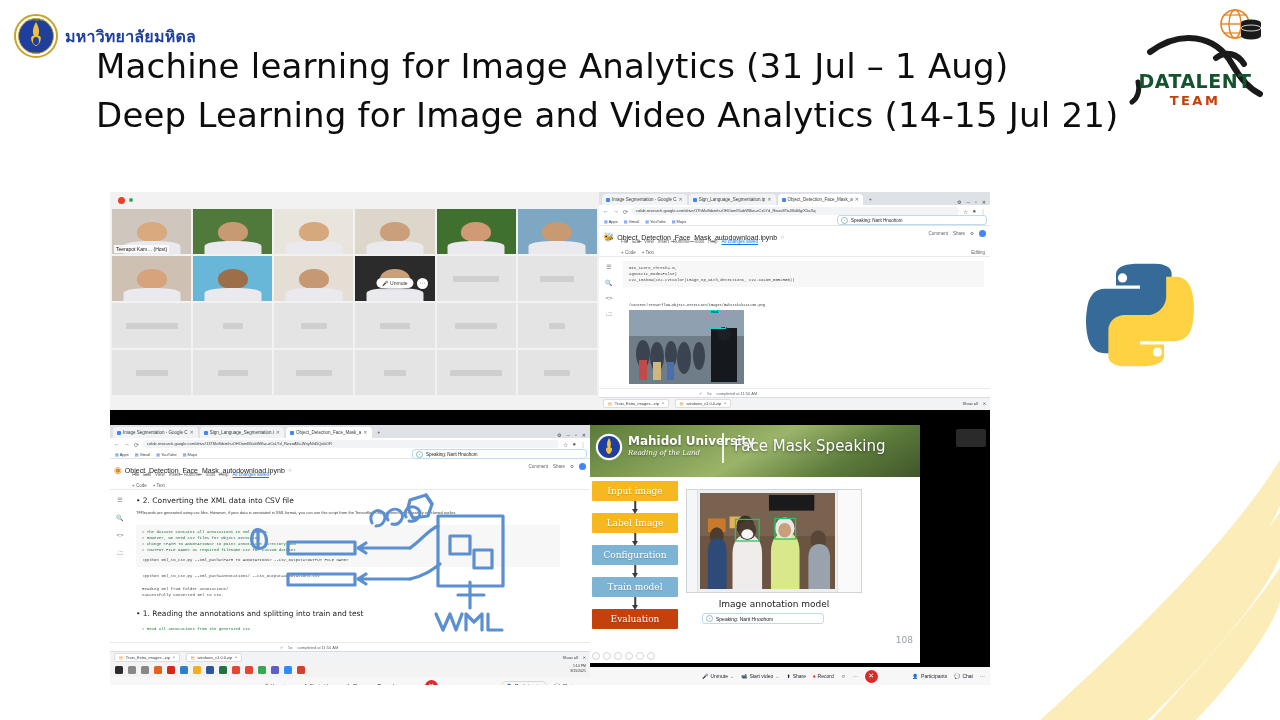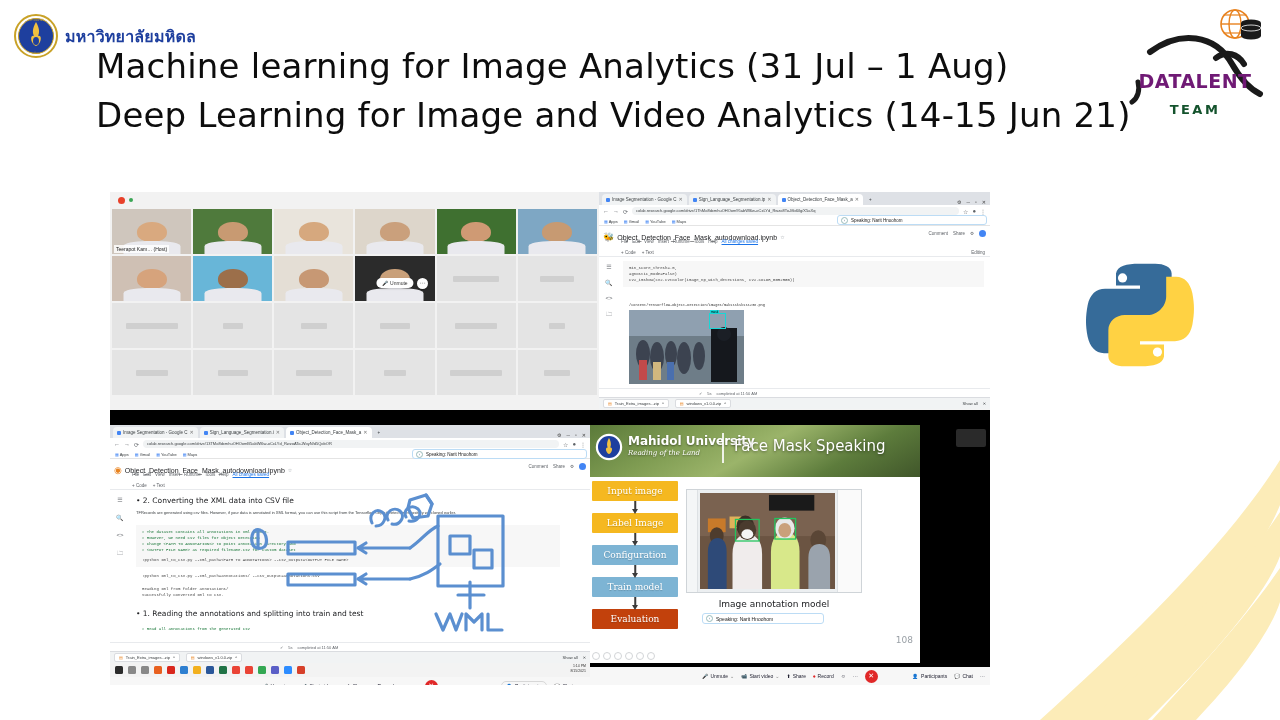--- a/index.html
+++ b/index.html
@@ -20,22 +20,22 @@
   .mu-thai { color: #1e3f9e; font-size: 16px; font-weight: bold; letter-spacing: .2px; }
 
   
   .titles { position: absolute; left: 96px; top: 42px; width: 1070px; }
   .title-line { font-size: 34px; color: #0d0d0d; letter-spacing: .2px; line-height: 1.45;
                 font-family: "DejaVu Sans", sans-serif; font-weight: 400; white-space: nowrap; }
 
   
   .dl-logo { position: absolute; right: 10px; top: 2px; width: 150px; height: 120px; }
   .dl-text { position: absolute; left: 0; top: 68px; width: 150px; text-align: center; }
-  .dl-name { font-size: 19px; font-weight: bold; color: #701a75; letter-spacing: .5px; font-family: "DejaVu Sans", sans-serif; }
-  .dl-team { font-size: 13px; font-weight: bold; color: #14532d; letter-spacing: 2.5px; font-family: "DejaVu Sans", sans-serif; margin-top: 10px; }
+  .dl-name { font-size: 19px; font-weight: bold; color: #14532d; letter-spacing: .5px; font-family: "DejaVu Sans", sans-serif; }
+  .dl-team { font-size: 13px; font-weight: bold; color: #c2410c; letter-spacing: 2.5px; font-family: "DejaVu Sans", sans-serif; margin-top: 1px; }
 
   
   .py-logo { position: absolute; left: 1080px; top: 255px; width: 120px; height: 120px; }
 
   
   .composite { position: absolute; left: 110px; top: 192px; width: 880px; height: 493px;
                background: #000; overflow: hidden; }
 
   
   .pA { position: absolute; left: 0; top: 0; width: 489px; height: 218px; background: #f2f2f2; overflow: hidden; }
@@ -168,21 +168,21 @@
       <path d="M22 8 C18 15 18.5 19 20 22 C17 21 16.5 25 18 28 C19 30.5 20.5 31.5 22 32 C23.5 31.5 25 30.5 26 28 C27.5 25 27 21 24 22 C25.5 19 26 15 22 8 Z" fill="#F0C040"></path>
       <ellipse cx="22" cy="27" rx="3" ry="4" fill="#1E3F9E"></ellipse>
       <text x="22" y="7" font-size="3" fill="#C9A227" text-anchor="middle" font-family="DejaVu Sans">มหาวิทยาลัย</text>
       <text x="22" y="40" font-size="3" fill="#C9A227" text-anchor="middle" font-family="DejaVu Sans">มหิดล</text>
     </svg>
     <span class="mu-thai">มหาวิทยาลัยมหิดล</span>
   </div>
 
   <div class="titles">
     <div class="title-line">Machine learning for Image Analytics (31 Jul – 1 Aug)</div>
-    <div class="title-line">Deep Learning for Image and Video Analytics (14-15 Jun 21)</div>
+    <div class="title-line">Deep Learning for Image and Video Analytics (14-15 Jul 21)</div>
   </div>
 
   <div class="dl-logo">
     <svg viewBox="0 0 150 120" width="150" height="120">
       <path d="M12 100 C18 96 20 88 18 80" stroke="#1a1a1a" stroke-width="5" fill="none" stroke-linecap="round"></path>
       <path d="M30 50 C60 28 95 32 112 62 C120 76 128 86 140 92" stroke="#1a1a1a" stroke-width="6" fill="none" stroke-linecap="round"></path>
       <path d="M96 56 C106 48 118 52 124 62" stroke="#1a1a1a" stroke-width="6" fill="none" stroke-linecap="round"></path>
       <g>
         <circle cx="115" cy="22" r="14" fill="none" stroke="#E8821E" stroke-width="1.6"></circle>
         <ellipse cx="115" cy="22" rx="6" ry="14" fill="none" stroke="#E8821E" stroke-width="1.4"></ellipse>

